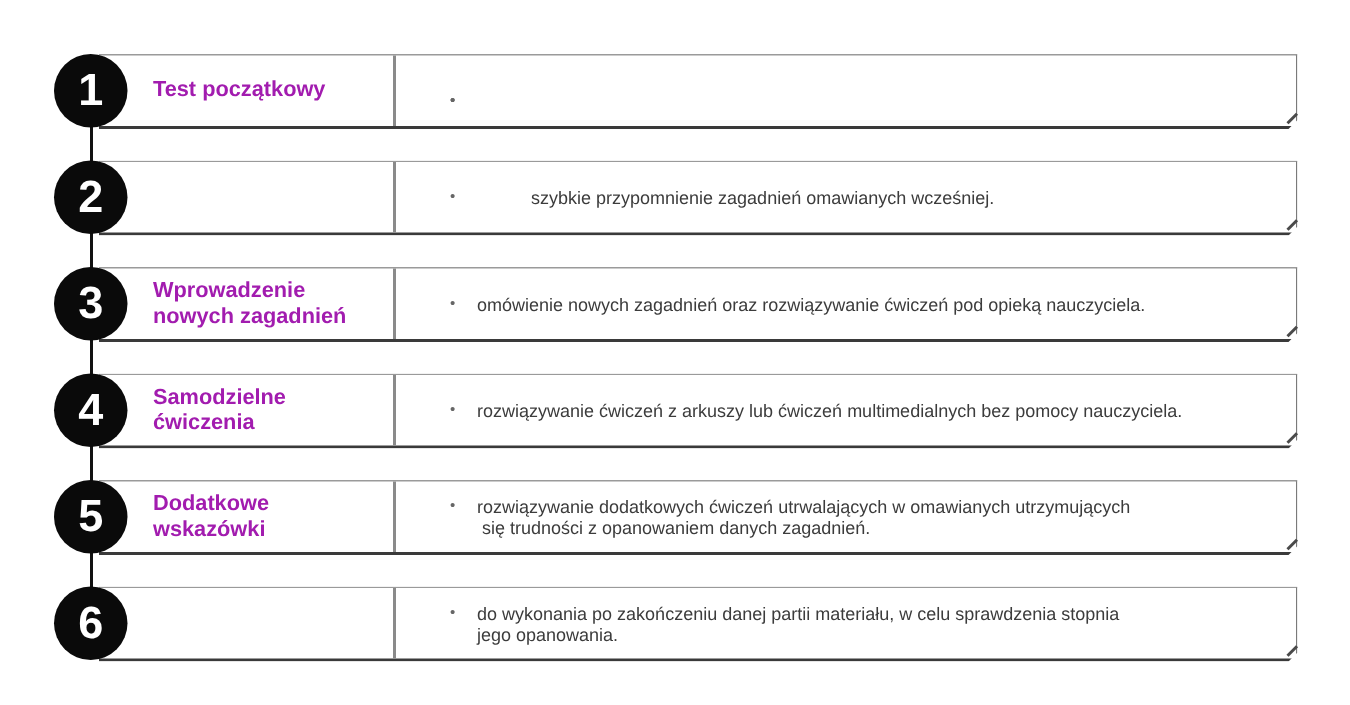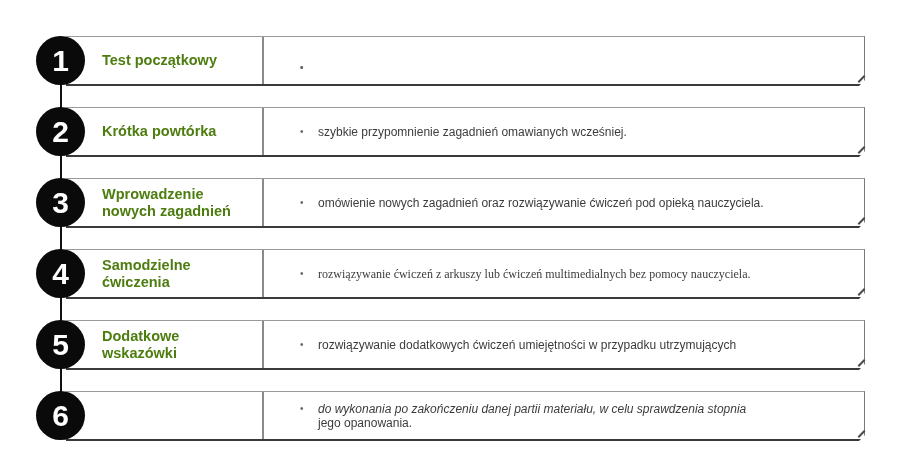--- a/index.html
+++ b/index.html
@@ -78,21 +78,21 @@
       position: absolute;
       left: 102px;
       top: 0;
       width: 150px;
       height: 49px;
       display: flex;
       align-items: center;
       font-weight: bold;
       font-size: 14.5px;
       line-height: 17px;
-      color: #4d7c0f;
+      color: #a21caf;
       z-index: 3;
     }
     .desc {
       position: absolute;
       left: 298px;
       top: 0;
       width: 560px;
       height: 49px;
       display: flex;
       flex-direction: column;
@@ -136,25 +136,22 @@
         <div class="bullet-line"><span class="dot">•</span></div>
         <div class="bullet-line"><span class="dot">•</span></div>
       </div>
     </div>
     <div class="row" style="top: 107px;">
       <div class="box">
         <div class="divider"></div>
       </div>
       <div class="box-corner"></div>
       <div class="circle">2</div>
-      <div class="title">
-        <span>Krótka powtórka</span>
-      </div>
-      <div class="desc">
-        <div class="bullet-line"><span class="dot">•</span><span style="white-space: pre;">szybkie przypomnienie zagadnień omawianych wcześniej.</span></div>
+      <div class="desc">
+        <div class="bullet-line"><span class="dot">•</span><span style="white-space: pre; margin-left: 36px;">szybkie przypomnienie zagadnień omawianych wcześniej.</span></div>
       </div>
     </div>
     <div class="row" style="top: 178px;">
       <div class="box">
         <div class="divider"></div>
       </div>
       <div class="box-corner"></div>
       <div class="circle">3</div>
       <div class="title">
         <span>Wprowadzenie nowych zagadnień</span>
@@ -166,40 +163,41 @@
     <div class="row" style="top: 249px;">
       <div class="box">
         <div class="divider"></div>
       </div>
       <div class="box-corner"></div>
       <div class="circle">4</div>
       <div class="title">
         <span>Samodzielne ćwiczenia</span>
       </div>
       <div class="desc">
-        <div class="bullet-line"><span class="dot">•</span><span style="white-space: pre; font-family: Liberation Serif, serif;">rozwiązywanie ćwiczeń z arkuszy lub ćwiczeń multimedialnych bez pomocy nauczyciela.</span></div>
+        <div class="bullet-line"><span class="dot">•</span><span style="white-space: pre;">rozwiązywanie ćwiczeń z arkuszy lub ćwiczeń multimedialnych bez pomocy nauczyciela.</span></div>
       </div>
     </div>
     <div class="row" style="top: 320px;">
       <div class="box">
         <div class="divider"></div>
       </div>
       <div class="box-corner"></div>
       <div class="circle">5</div>
       <div class="title">
         <span>Dodatkowe wskazówki</span>
       </div>
       <div class="desc">
-        <div class="bullet-line"><span class="dot">•</span><span style="white-space: pre;">rozwiązywanie dodatkowych ćwiczeń umiejętności w przypadku utrzymujących</span></div>
+        <div class="bullet-line"><span class="dot">•</span><span style="white-space: pre;">rozwiązywanie dodatkowych ćwiczeń utrwalających w omawianych utrzymujących</span></div>
+        <div class="bullet-line cont"><span style="white-space: pre;"> się trudności z opanowaniem danych zagadnień.</span></div>
       </div>
     </div>
     <div class="row" style="top: 391px;">
       <div class="box">
         <div class="divider"></div>
       </div>
       <div class="box-corner"></div>
       <div class="circle">6</div>
       <div class="desc">
-        <div class="bullet-line"><span class="dot">•</span><span style="white-space: pre; font-style: italic;">do wykonania po zakończeniu danej partii materiału, w celu sprawdzenia stopnia</span></div>
+        <div class="bullet-line"><span class="dot">•</span><span style="white-space: pre;">do wykonania po zakończeniu danej partii materiału, w celu sprawdzenia stopnia</span></div>
         <div class="bullet-line cont"><span style="white-space: pre; margin-top: 34px;">jego opanowania.</span></div>
       </div>
     </div>
   </div>
 
 </body></html>

